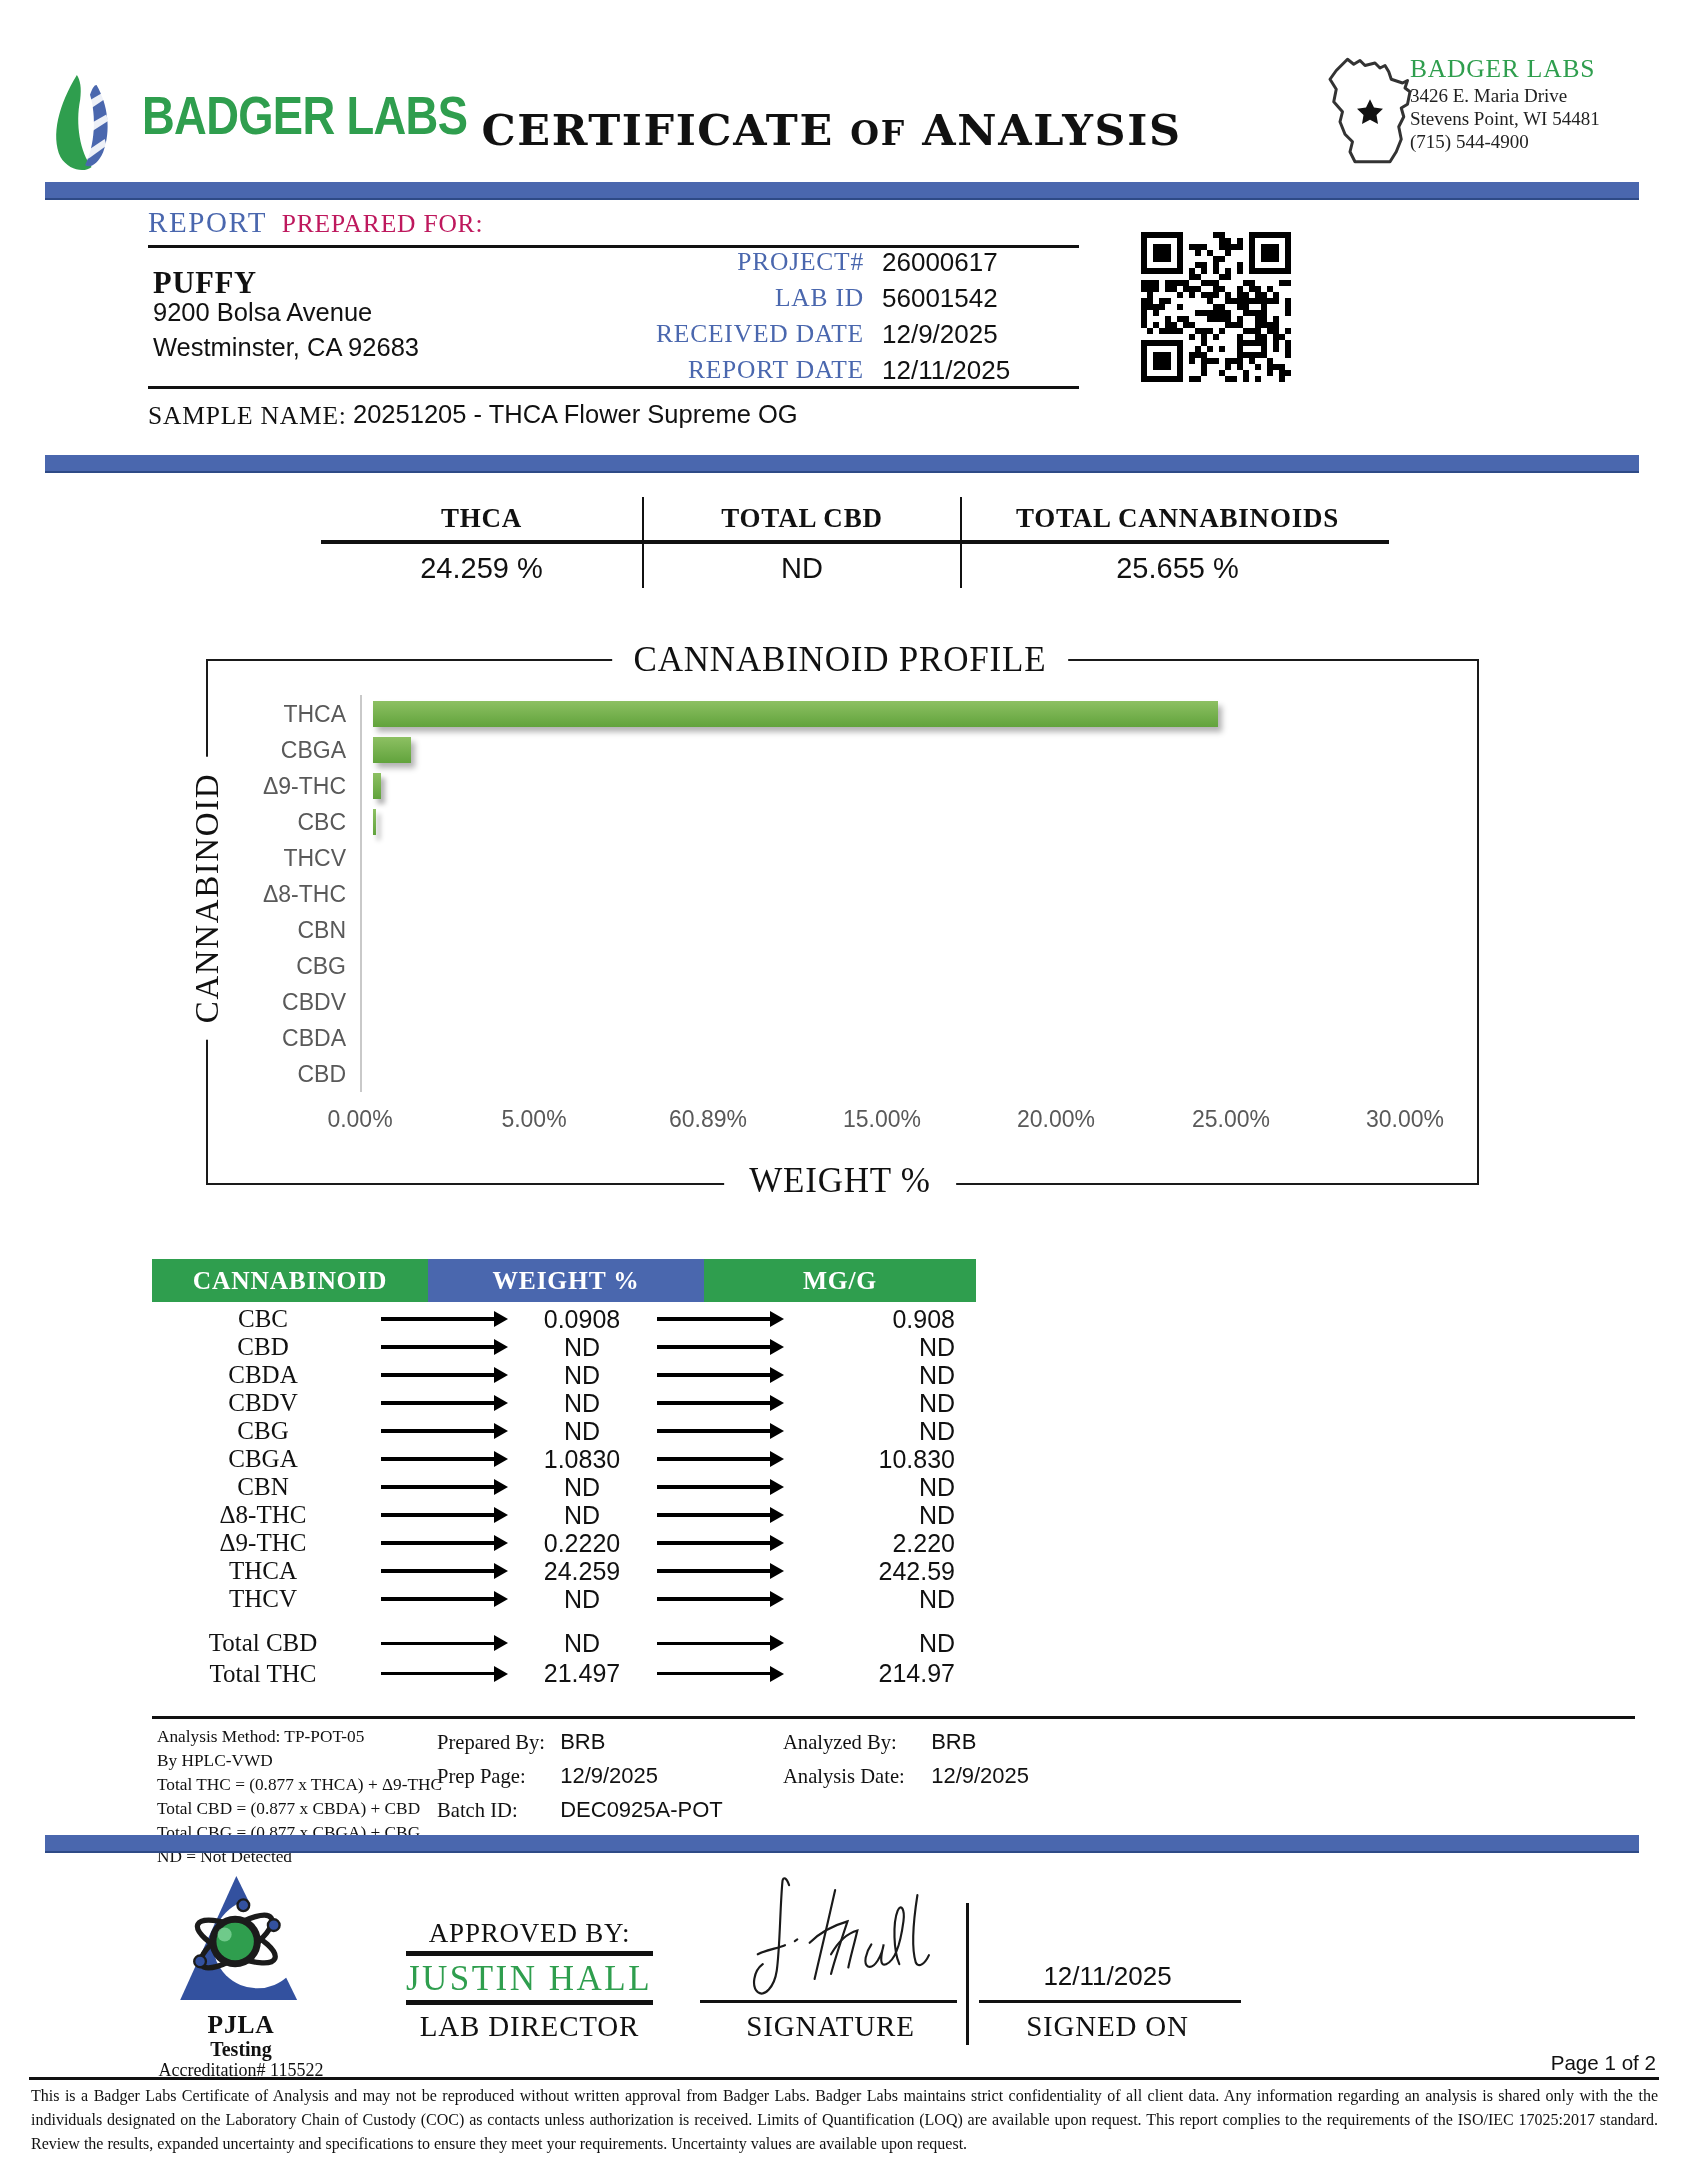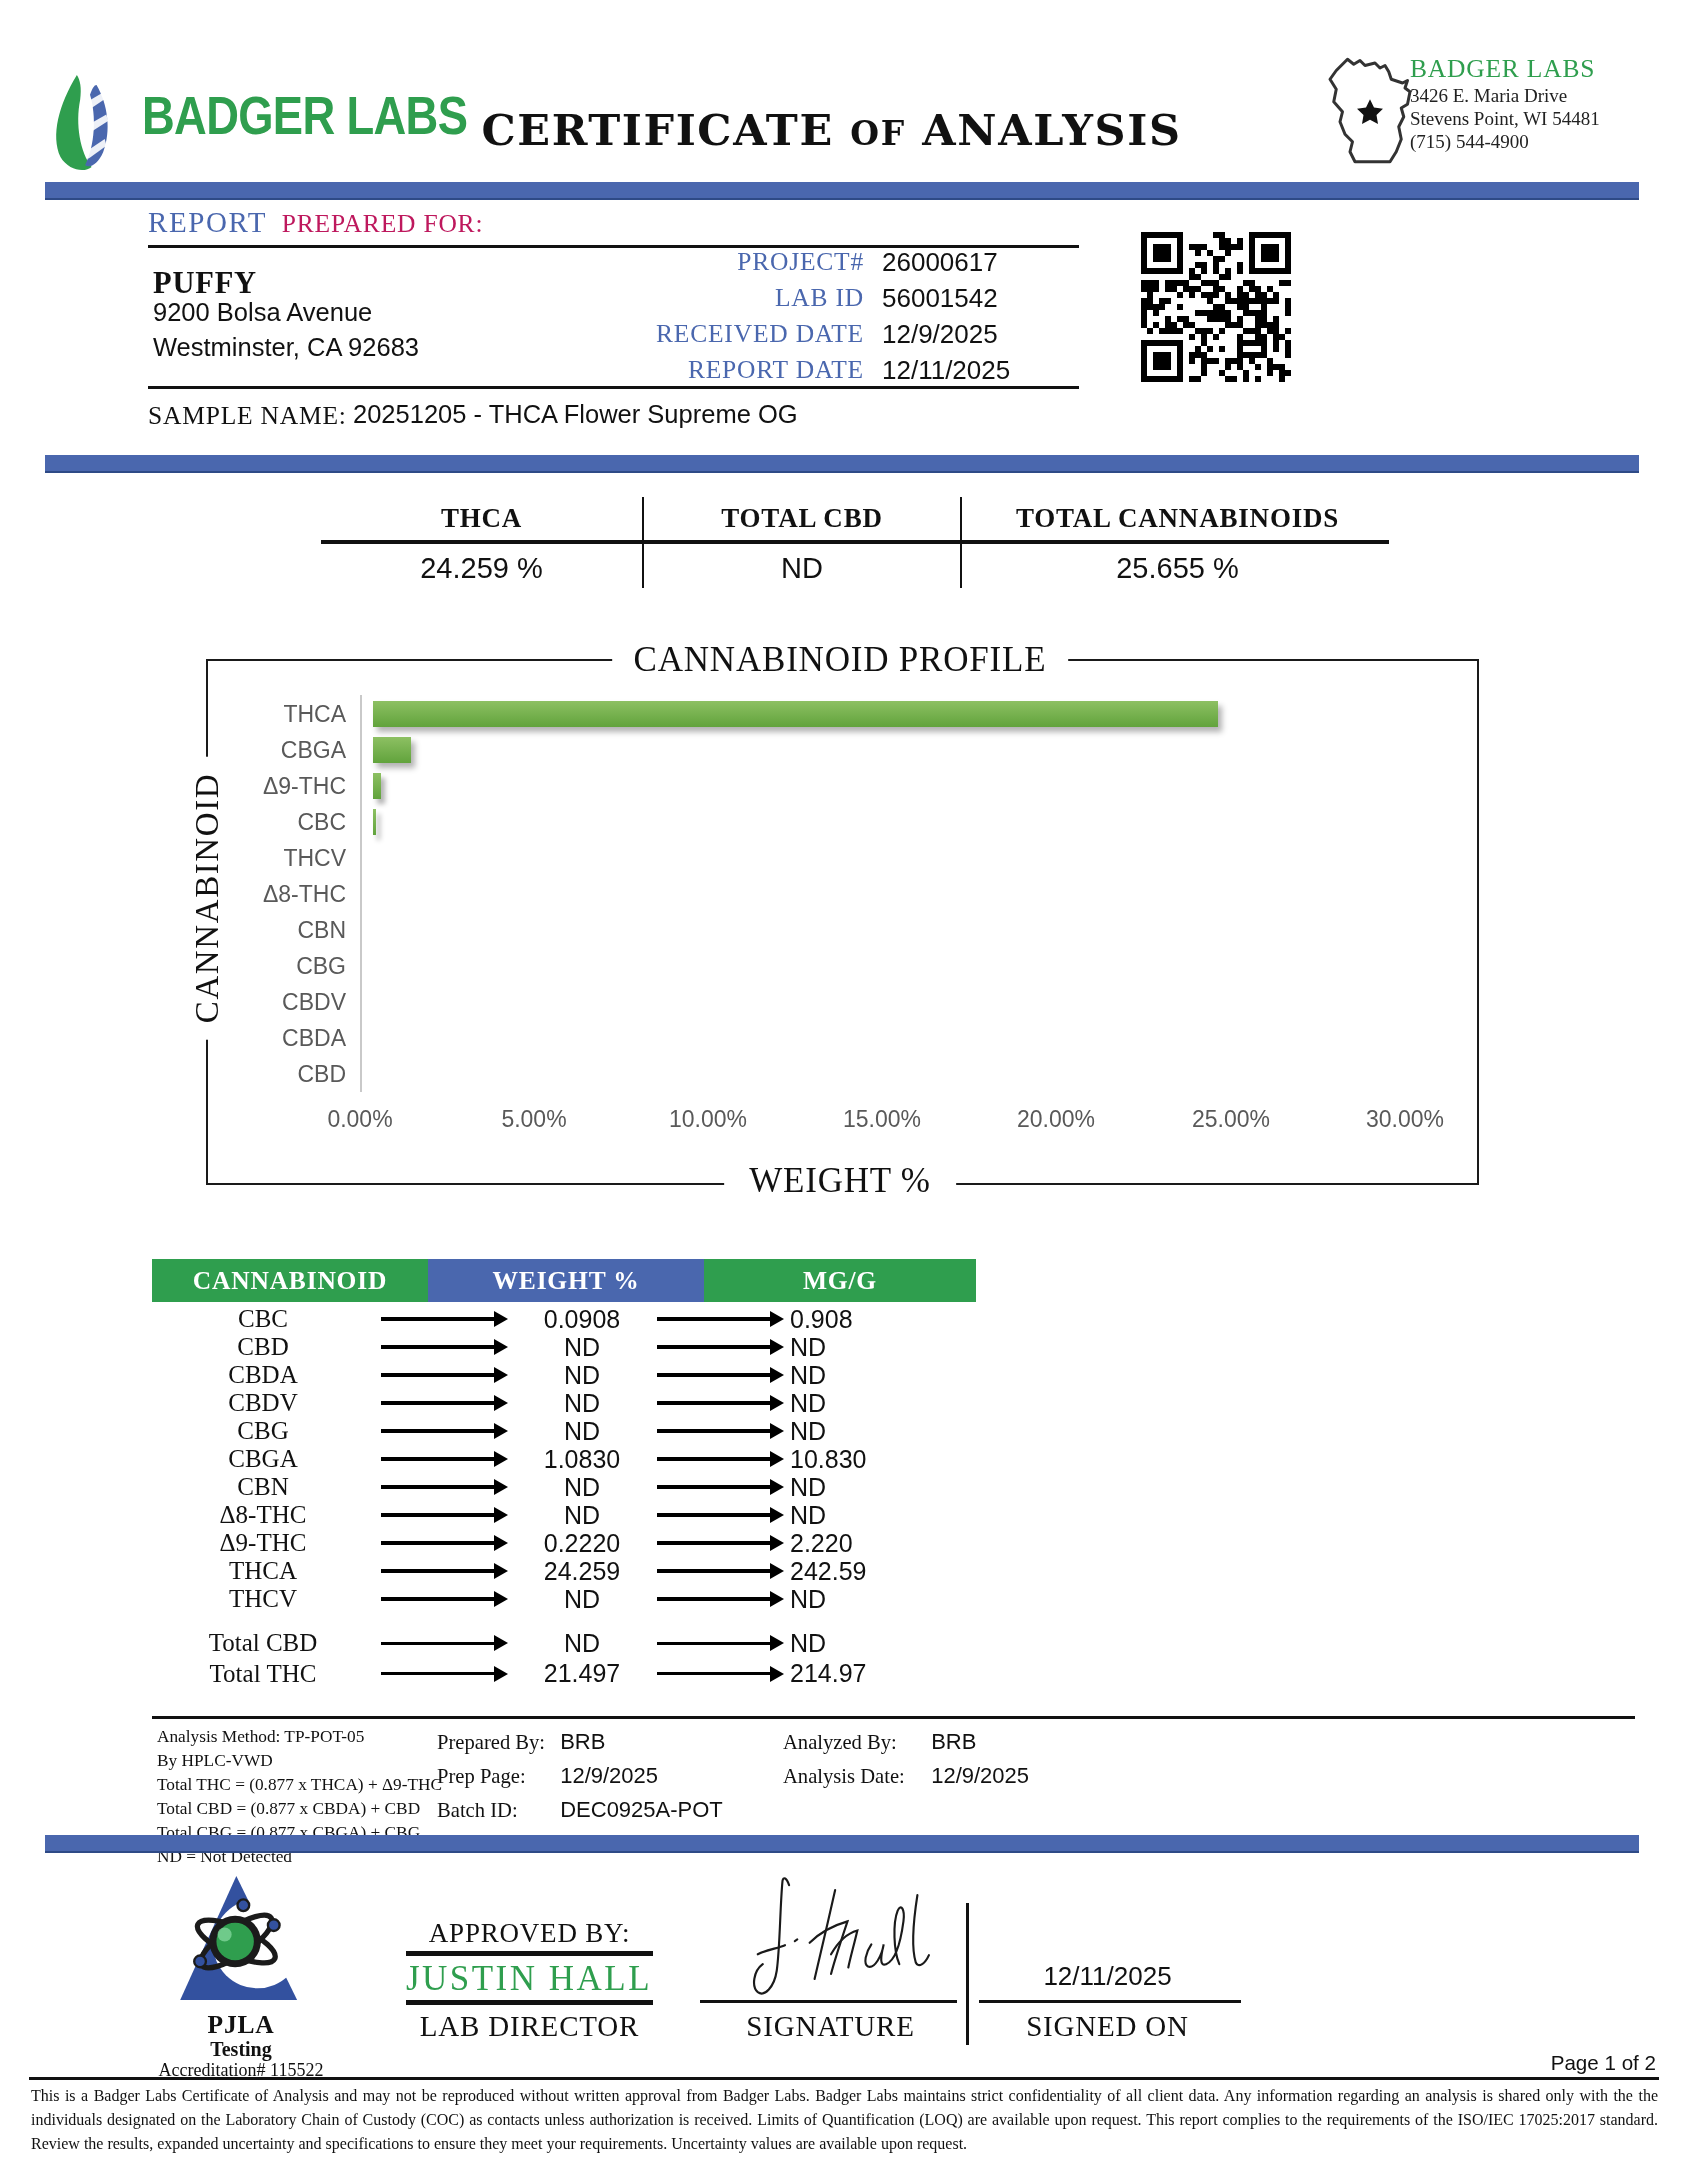--- a/index.html
+++ b/index.html
@@ -47,21 +47,21 @@
       font-family:"Liberation Sans",sans-serif;font-size:23px;}
   
   #rt-header{display:flex;height:43px;}
   .rt-h{color:#fff;font-weight:bold;font-size:25.5px;letter-spacing:0.8px;display:flex;align-items:center;justify-content:center;}
   .rt-row{display:flex;align-items:center;height:28px;}
   .rt-row.total{height:30.5px;}
   .c-label{width:222px;text-align:center;font-size:25px;}
   .c-arrow{width:140px;display:flex;justify-content:center;}
   .c-v1{width:136px;text-align:center;font-family:"Liberation Sans",sans-serif;font-size:25px;}
   .c-arrow2{width:140px;display:flex;justify-content:center;}
-  .c-v2{width:165px;text-align:left;font-family:"Liberation Sans",sans-serif;font-size:25px;}
+  .c-v2{width:165px;text-align:right;font-family:"Liberation Sans",sans-serif;font-size:25px;}
   .arrow{position:relative;height:3.3px;background:#000;width:115px;margin-right:11.5px;}
   .arrow::after{content:"";position:absolute;right:-12.4px;top:-6.6px;
       border-left:14px solid #000;border-top:8.2px solid transparent;border-bottom:8.2px solid transparent;}
   
   .note-line{font-size:17.3px;line-height:24px;}
   .nv-row{display:flex;height:34px;align-items:center;}
   .nv-label{font-size:20.6px;width:115px;}
   .nv-label.wide{width:140px;}
   .nv-value{font-family:"Liberation Sans",sans-serif;font-size:22px;margin-left:8.2px;}
   
@@ -454,21 +454,21 @@
       <div class="chart-row">
         <div class="chart-cat">CBD</div>
         <div class="chart-barwrap">
           <div class="chart-bar" style="width: 0px;"></div>
         </div>
       </div>
     </div>
   <div class="abs" id="chart-ticks" style="left:0;top:1106px;width:1687px;height:33px">
       <div class="chart-tick" style="left: 360px;">0.00%</div>
       <div class="chart-tick" style="left: 534px;">5.00%</div>
-      <div class="chart-tick" style="left: 708px;">10.00%</div>
+      <div class="chart-tick" style="left: 708px;">60.89%</div>
       <div class="chart-tick" style="left: 882px;">15.00%</div>
       <div class="chart-tick" style="left: 1056px;">20.00%</div>
       <div class="chart-tick" style="left: 1231px;">25.00%</div>
       <div class="chart-tick" style="left: 1405px;">30.00%</div>
     </div>
 
   <div class="abs" id="rt-header" style="left:152px;top:1259px;width:824px">
     <div class="rt-h" style="width:276px;background:#2f9e4e">CANNABINOID</div>
     <div class="rt-h" style="width:276px;background:#4a67ae">WEIGHT %</div>
     <div class="rt-h" style="width:272px;background:#2f9e4e">MG/G</div>

